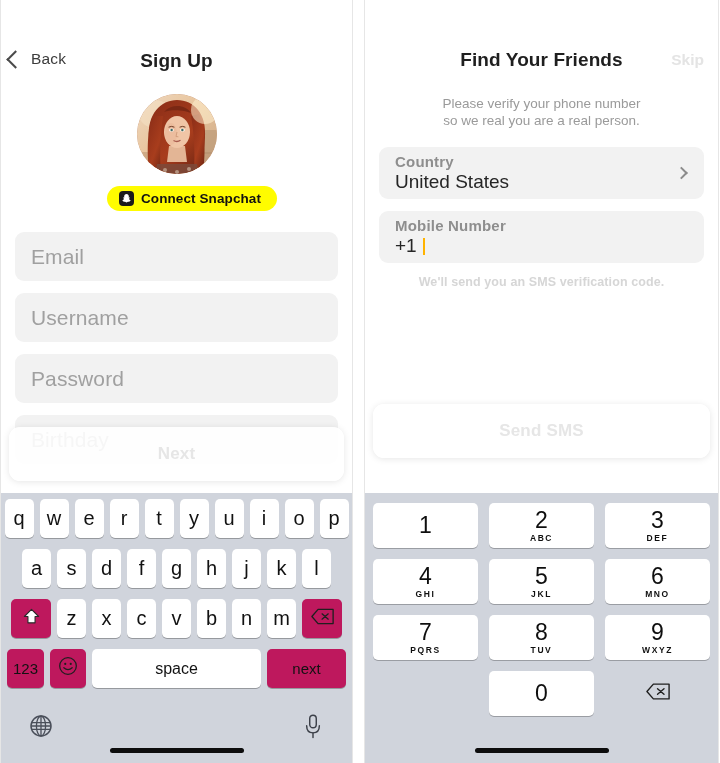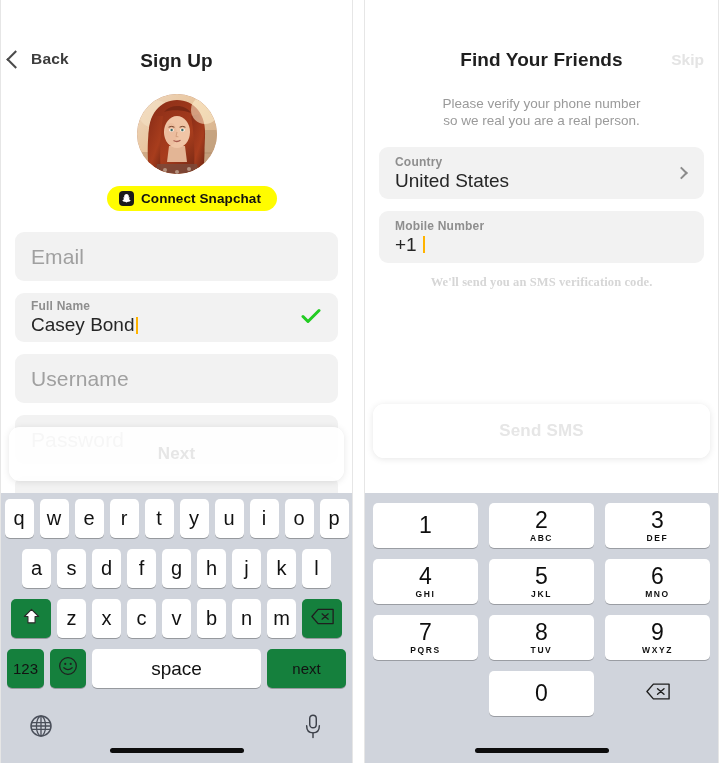--- a/index.html
+++ b/index.html
@@ -40,21 +40,21 @@
     cursor: pointer;
   }
   .chev-back {
     width: 13px; height: 13px;
     border-left: 2.6px solid #4a4a4a;
     border-bottom: 2.6px solid #4a4a4a;
     transform: rotate(45deg);
     margin-top: 1px;
   }
   .back-label {
-    font-size: 15.5px; font-weight: bold; color: #3c3c3c;
+    font-size: 15.5px; font-weight: normal; color: #3c3c3c;
     letter-spacing: .2px;
   }
   .nav-title {
     position: absolute;
     left: 0; right: 0; top: 50px;
     text-align: center;
     font-size: 19px; font-weight: bold; color: #1f1f1f;
     letter-spacing: .1px;
   }
 
@@ -90,21 +90,21 @@
     background: #f2f2f2;
     margin-bottom: 12px;
     padding: 0 16px;
     display: flex; flex-direction: column; justify-content: center;
     cursor: text;
   }
   .field .ph {
     font-size: 21px; color: #a0a0a0; letter-spacing: .1px;
   }
   .field .flabel {
-    font-size: 12px; font-weight: bold; color: #8e8e8e;
+    font-size: 15px; font-weight: bold; color: #8e8e8e;
     letter-spacing: .2px; margin-bottom: 1px;
   }
   .field .fval {
     font-size: 19px; color: #262626; display: flex; align-items: center;
   }
   .caret {
     display: inline-block;
     width: 2px; height: 17px;
     background: #ffb300;
     margin-left: 1px;
@@ -146,27 +146,27 @@
     height: 39px;
     display: flex; align-items: center; justify-content: center;
     font-size: 20px; color: #121212; font-weight: 400;
     box-shadow: 0 1px 0 rgba(0,0,0,0.28);
     cursor: pointer;
     user-select: none;
   }
   .key-letter { width: 29px; }
   .row2 { padding: 0 16px; }
   .key-dark {
-    background: #15803d;
+    background: #be185d;
     box-shadow: 0 1px 0 rgba(0,0,0,0.28);
   }
   .key-util { width: 40px; }
   .key-num { width: 37px; font-size: 15px; font-weight: 400; }
   .key-emoji { width: 36px; }
-  .key-space { flex: 1; max-width: 169px; font-size: 19px; }
+  .key-space { flex: 1; max-width: 169px; font-size: 16px; }
   .key-next { width: 79px; font-size: 15px; }
   .kb-bottom {
     position: absolute; left: 0; right: 0; bottom: 0;
     height: 56px;
     display: flex; align-items: center; justify-content: space-between;
     padding: 0 28px 14px 28px;
   }
   .home-bar {
     position: absolute; left: 50%; bottom: 10px;
     transform: translateX(-50%);
@@ -193,21 +193,21 @@
     position: absolute; right: 18px; top: 50%;
     width: 9px; height: 9px;
     border-top: 2.4px solid #8c8c8c;
     border-right: 2.4px solid #8c8c8c;
     transform: translateY(-50%) rotate(45deg);
   }
   .field-tall { height: 52px; }
   .helper {
     text-align: center;
     font-size: 12.5px; font-weight: bold; color: #d6d6d6;
-    margin-top: 7px; letter-spacing: .1px; font-family: Liberation Serif, serif;
+    margin-top: 7px; letter-spacing: .1px;
   }
   .sms-float { top: 404px; text-align: center; }
 
   
   .npad-row { display: flex; justify-content: center; gap: 11px; margin-bottom: 11px; }
   .nkey {
     width: 105px; height: 45px;
     background: #ffffff;
     border-radius: 5px;
     display: flex; flex-direction: column;
@@ -306,32 +306,20 @@
         <span>Connect Snapchat</span>
       </div>
     </div>
 
     <div class="fields">
 
       <div class="field">
         <span class="ph">Email</span>
       </div>
 
-      <div class="field">
-        <span class="flabel">Full Name</span>
-        <span class="fval">
-            <span>Casey Bond</span>
-            <span class="caret"></span>
-          </span>
-        <span class="check">
-          <svg width="20" height="16" viewBox="0 0 20 16">
-            <path d="M2 8.5 L7 13.5 L18 2.5" stroke="#22cc22" stroke-width="3" fill="none" stroke-linecap="round" stroke-linejoin="round"></path>
-          </svg>
-        </span>
-      </div>
 
       <div class="field">
         <span class="ph">Username</span>
       </div>
 
       <div class="field">
         <span class="ph">Password</span>
       </div>
 
       <div class="field">

